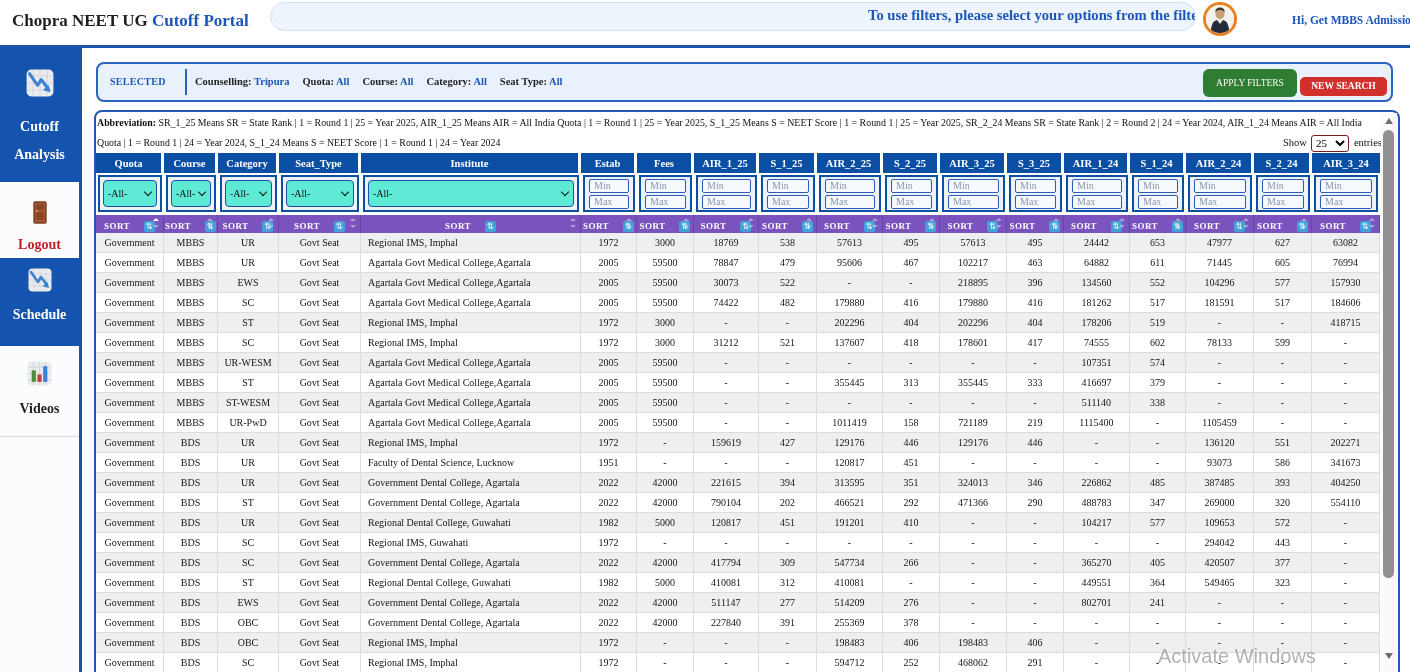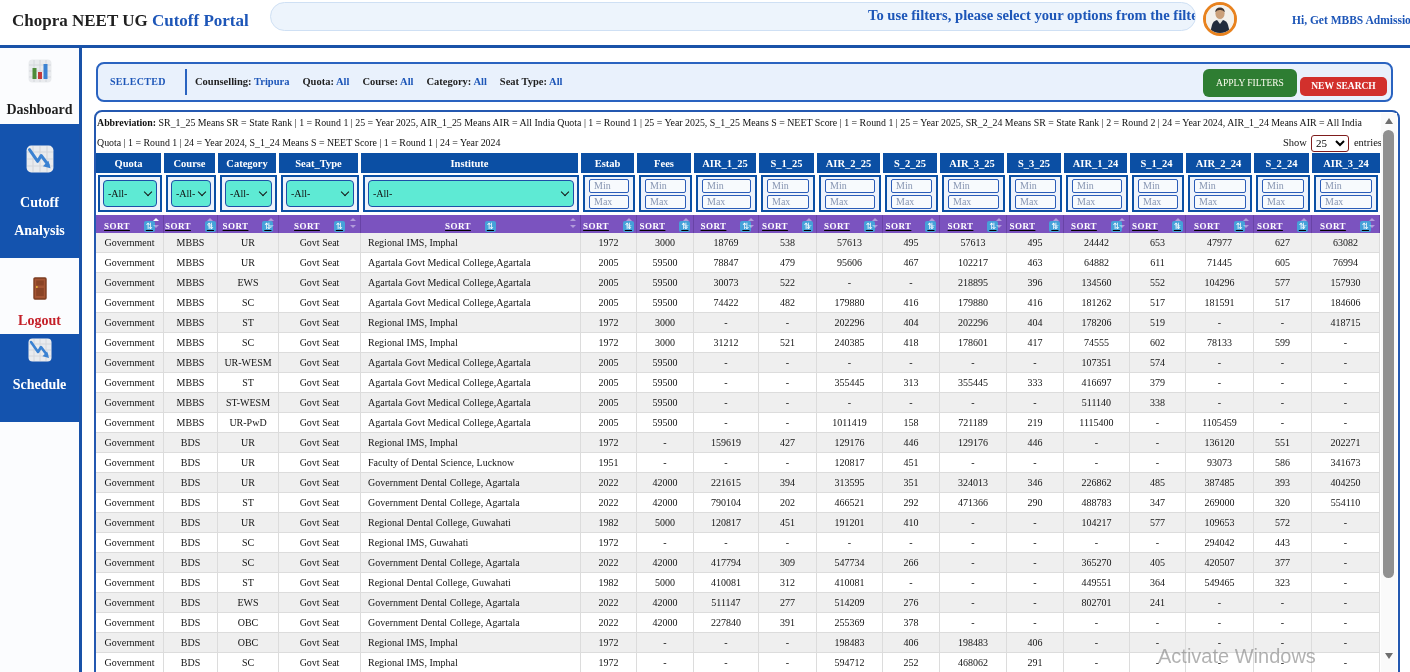--- a/index.html
+++ b/index.html
@@ -35,21 +35,21 @@
   .side-item.active { background:#1453ae; }
   .side-item.active .label { color:#fff; }
   .si-dashboard { height:76px; padding-top:11px; }
   .si-dashboard .icon { width:24px; height:24px; margin-bottom:18px; }
   .si-cutoff { height:134px; padding-top:21px; }
   .si-cutoff .icon { width:28px; height:28px; margin-bottom:16px; }
   .si-cutoff .label { line-height:28px; }
   .si-logout { height:76px; padding-top:18px; }
   .si-logout .icon { width:24px; height:24px; margin-bottom:12px; }
   .si-logout .label { color:#c41f28; }
-  .si-schedule { height:88px; padding-top:4px; }
+  .si-schedule { height:88px; padding-top:10px; }
   .si-schedule .icon { width:24px; height:24px; margin-bottom:14px; }
   .si-videos { height:91px; padding-top:15px; border-bottom:1px solid #d9dade; }
   .si-videos .icon { width:25px; height:25px; margin-bottom:14px; }
 
   
   .selected-bar { position:absolute; left:96px; top:62px; width:1297px; height:40px;
                   background:#e9f1fc; border:2px solid #2a63c0; border-radius:8px; }
   .sel-label { position:absolute; left:12px; top:0; height:36px; line-height:36px;
                color:#1d56b8; font-weight:bold; font-size:10px; letter-spacing:.3px; }
   .sel-divider { position:absolute; left:87px; top:5px; width:2px; height:26px; background:#2a63c0; }
@@ -96,21 +96,21 @@
   .fbox .chev { position:absolute; right:6px; top:9px; width:6px; height:6px;
                 border-right:1.8px solid #141414; border-bottom:1.8px solid #141414;
                 transform:rotate(45deg); pointer-events:none; }
   .fbox input { display:block; margin:0 4px; height:14px; border:1px solid #2a5cb8;
                 border-radius:2px; background:#f7fafd; font-size:10px; padding:0 4px;
                 color:#333; font-family:"Liberation Serif", serif; width:calc(100% - 8px); }
   .fbox input + input { margin-top:2px; }
   .fbox input::placeholder { color:#8896b2; opacity:1; }
   tr.srt td { background:#7b53bf; height:15px; border-right:1px solid #6843a6;
               position:relative; text-align:center; vertical-align:middle; }
-  .sort-wrap { display:inline-flex; align-items:center; justify-content:center; gap:14px;text-decoration:underline; }
+  .sort-wrap { display:inline-flex; align-items:center; justify-content:center; gap:14px; }
   .sort-text { color:#fff; font-size:9px; font-weight:bold; letter-spacing:.4px; line-height:13px; }
   .sort-ico { display:inline-block; width:11px; height:11px; background:#45a1d9; border-radius:2px;
               color:#fff; font-size:8.5px; line-height:11px; text-align:center;
               font-family:"DejaVu Sans", sans-serif; }
   .mini-arrows { position:absolute; right:4px; top:3px; width:6px; height:10px; }
   .mini-arrows .up { position:absolute; top:0; left:0; width:0; height:0;
                      border-left:3px solid transparent; border-right:3px solid transparent;
                      border-bottom:3.5px solid rgba(255,255,255,.42); }
   .mini-arrows .dn { position:absolute; bottom:0; left:0; width:0; height:0;
                      border-left:3px solid transparent; border-right:3px solid transparent;
@@ -158,32 +158,20 @@
       <path d="M9.2 7.2 Q9.6 2.6 14 2.6 Q18.4 2.6 18.8 7.2 Q16.8 4.8 14 5 Q11.2 4.8 9.2 7.2 Z" fill="#3c3430"></path>
     </svg>
   </div>
   <div class="user-menu">
     <span>Hi, Get MBBS Admission</span><span class="caret">▼</span>
   </div>
 </div>
 <div class="top-divider"></div>
 
 <aside class="sidebar" id="sidebar">
-    <div class="side-item si-dashboard">
-      <span class="icon"><svg viewBox="0 0 24 24">
-          <rect x="0.5" y="0.5" width="23" height="23" rx="4" fill="#e9ebee"></rect>
-          <g stroke="#d4d7dc" stroke-width="1">
-            <path d="M6 1v22M12 1v22M18 1v22M1 6h22M1 12h22M1 18h22"></path>
-          </g>
-          <rect x="4.5" y="9" width="4" height="11" fill="#4e8c3a"></rect>
-          <rect x="10" y="13" width="4" height="7" fill="#c43b3b"></rect>
-          <rect x="15.5" y="5" width="4" height="15" fill="#3b82d2"></rect>
-        </svg></span>
-      <span class="label">Dashboard</span>
-    </div>
     <div class="side-item si-cutoff active">
       <span class="icon"><svg viewBox="0 0 24 24">
           <rect x="0.5" y="0.5" width="23" height="23" rx="4" fill="#e9ebee"></rect>
           <g stroke="#d4d7dc" stroke-width="1">
             <path d="M6 1v22M12 1v22M18 1v22M1 6h22M1 12h22M1 18h22"></path>
           </g>
           <path d="M3 4 L10 14 L13 9 L19 17" fill="none" stroke="#3b82d2" stroke-width="2.6" stroke-linecap="round" stroke-linejoin="round"></path>
           <path d="M21 20 L14.5 18.2 L19.2 13.6 Z" fill="#3b82d2"></path>
         </svg></span>
       <span class="label">Cutoff Analysis</span>
@@ -200,20 +188,32 @@
     <div class="side-item si-schedule active">
       <span class="icon"><svg viewBox="0 0 24 24">
           <rect x="0.5" y="0.5" width="23" height="23" rx="4" fill="#e9ebee"></rect>
           <g stroke="#d4d7dc" stroke-width="1">
             <path d="M6 1v22M12 1v22M18 1v22M1 6h22M1 12h22M1 18h22"></path>
           </g>
           <path d="M3 4 L10 14 L13 9 L19 17" fill="none" stroke="#3b82d2" stroke-width="2.6" stroke-linecap="round" stroke-linejoin="round"></path>
           <path d="M21 20 L14.5 18.2 L19.2 13.6 Z" fill="#3b82d2"></path>
         </svg></span>
       <span class="label">Schedule</span>
+    </div>
+    <div class="side-item si-videos">
+      <span class="icon"><svg viewBox="0 0 24 24">
+          <rect x="0.5" y="0.5" width="23" height="23" rx="4" fill="#e9ebee"></rect>
+          <g stroke="#d4d7dc" stroke-width="1">
+            <path d="M6 1v22M12 1v22M18 1v22M1 6h22M1 12h22M1 18h22"></path>
+          </g>
+          <rect x="4.5" y="9" width="4" height="11" fill="#4e8c3a"></rect>
+          <rect x="10" y="13" width="4" height="7" fill="#c43b3b"></rect>
+          <rect x="15.5" y="5" width="4" height="15" fill="#3b82d2"></rect>
+        </svg></span>
+      <span class="label">Videos</span>
     </div>
   </aside>
 
 <div class="selected-bar">
   <span class="sel-label">SELECTED</span>
   <span class="sel-divider"></span>
   <span class="sel-items" id="sel-items"><span class="pair"><span class="k">Counselling: </span><span class="v">Tripura</span></span><span class="pair"><span class="k">Quota: </span><span class="v">All</span></span><span class="pair"><span class="k">Course: </span><span class="v">All</span></span><span class="pair"><span class="k">Category: </span><span class="v">All</span></span><span class="pair"><span class="k">Seat Type: </span><span class="v">All</span></span></span>
   <button class="apply-btn">APPLY FILTERS</button>
   <button class="newsearch-btn">NEW SEARCH</button>
 </div>
@@ -608,21 +608,21 @@
         <tr>
           <td>Government</td>
           <td>MBBS</td>
           <td>SC</td>
           <td>Govt Seat</td>
           <td class="left">Regional IMS, Imphal</td>
           <td>1972</td>
           <td>3000</td>
           <td>31212</td>
           <td>521</td>
-          <td>240385</td>
+          <td>137607</td>
           <td>418</td>
           <td>178601</td>
           <td>417</td>
           <td>74555</td>
           <td>602</td>
           <td>78133</td>
           <td>599</td>
           <td>-</td>
         </tr>
         <tr>

